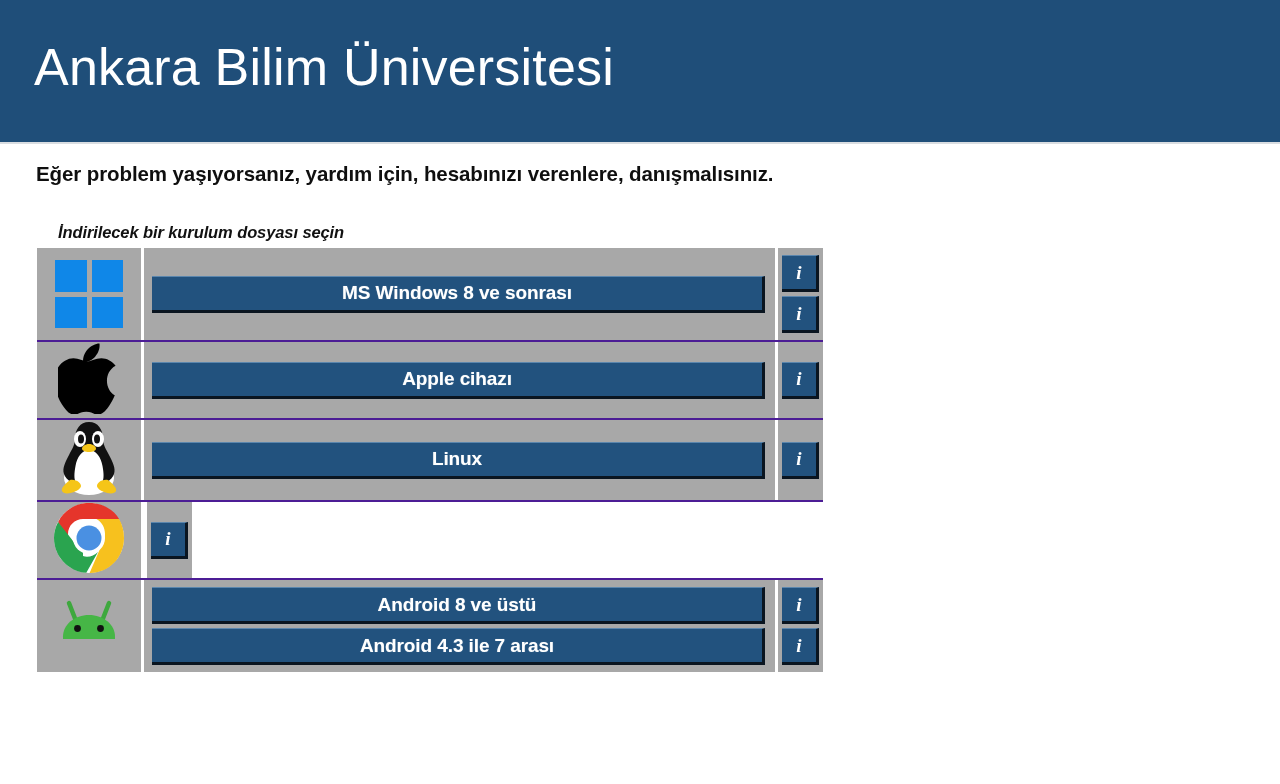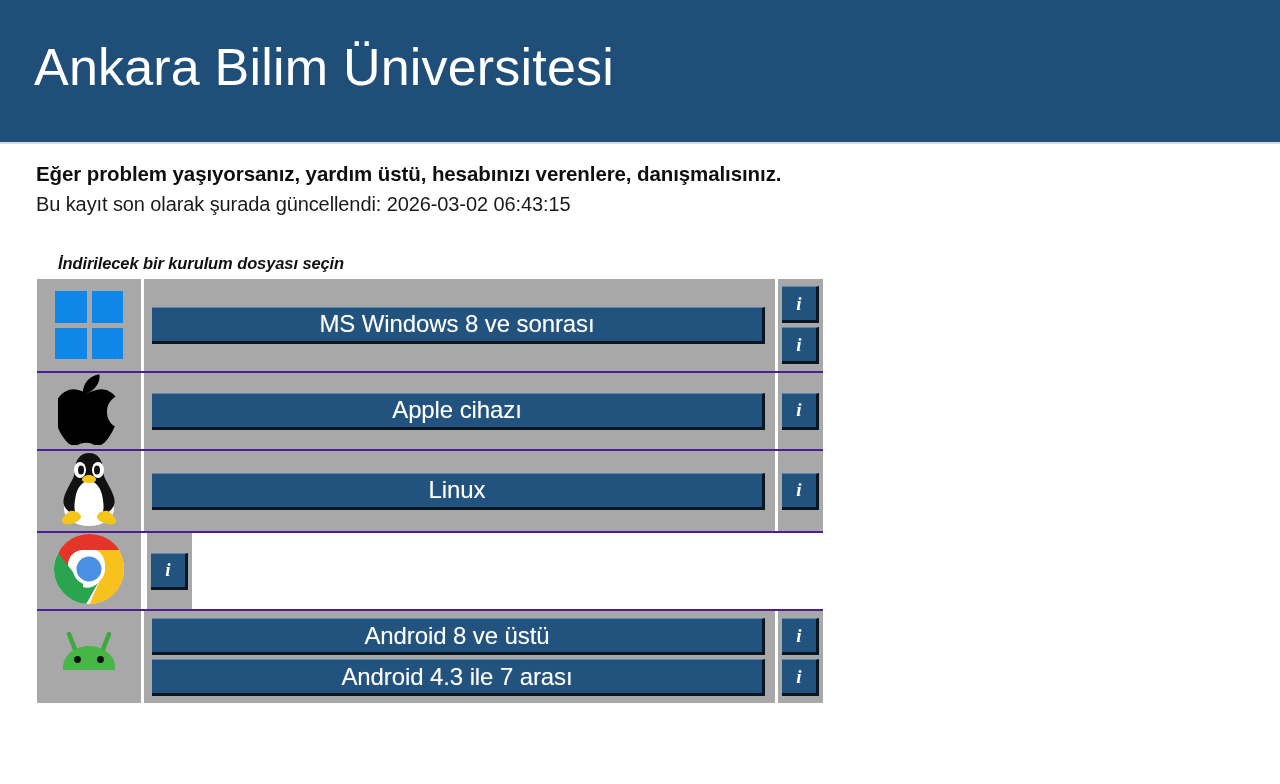--- a/index.html
+++ b/index.html
@@ -113,22 +113,22 @@
   .btn-line {
     display: flex;
     align-items: center;
     padding: 2px 0;
   }
   .os-button {
     flex: 1;
     height: 37px;
     background: #22527e;
     color: #ffffff;
-    font-size: 24px;
-    font-weight: 400;
+    font-size: 19px;
+    font-weight: 700;
     display: flex;
     align-items: center;
     justify-content: center;
     border: 0;
     border-top: 1px solid #5b86ad;
     border-bottom: 3px solid #0a1520;
     border-right: 3px solid #0a1520;
     box-sizing: border-box;
     cursor: pointer;
     margin: 0 10px 0 8px;
@@ -170,22 +170,21 @@
   .win-pane { background: #0f87e8; }
 </style>
 </head>
 <body>
 
 <div class="banner">
   <div class="banner-title">Ankara Bilim Üniversitesi</div>
 </div>
 
 <div class="notice">
-  <div class="notice-strong">Eğer problem yaşıyorsanız, yardım üstü, hesabınızı verenlere, danışmalısınız.</div>
-  <div class="notice-sub">Bu kayıt son olarak şurada güncellendi: 2026-03-02 06:43:15</div>
+  <div class="notice-strong">Eğer problem yaşıyorsanız, yardım için, hesabınızı verenlere, danışmalısınız.</div>
 </div>
 
 <div class="section-label">İndirilecek bir kurulum dosyası seçin</div>
 
 <div class="os-table" id="os-table">
     <div class="os-row">
       <div class="icon-cell">
         <span class="ic">
           <span class="win-logo">
             <span class="win-pane"></span>

